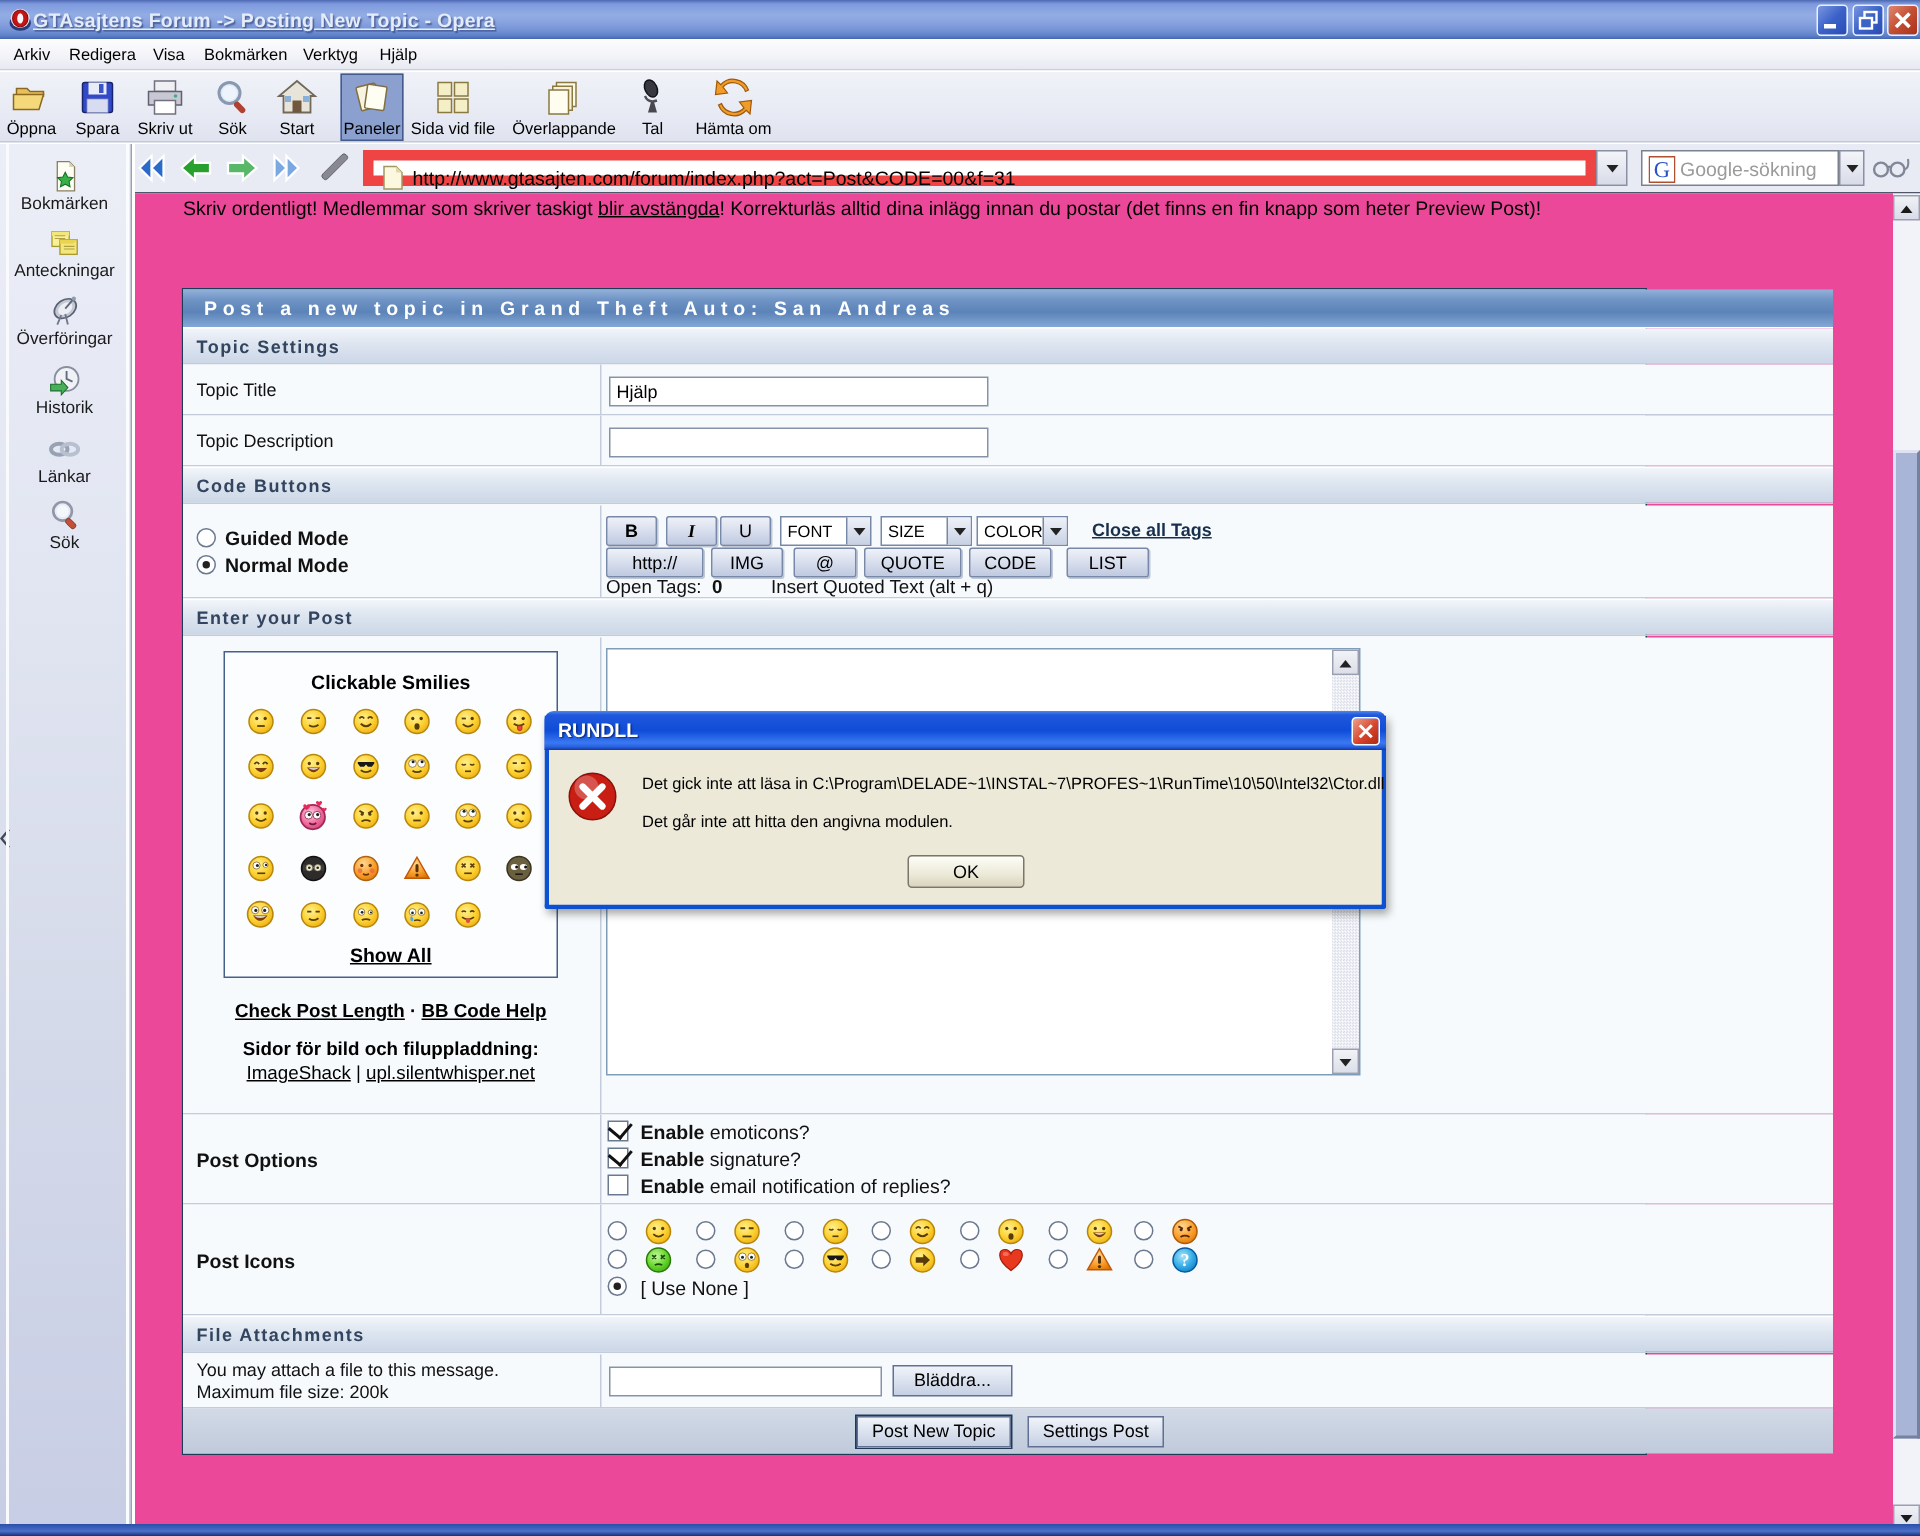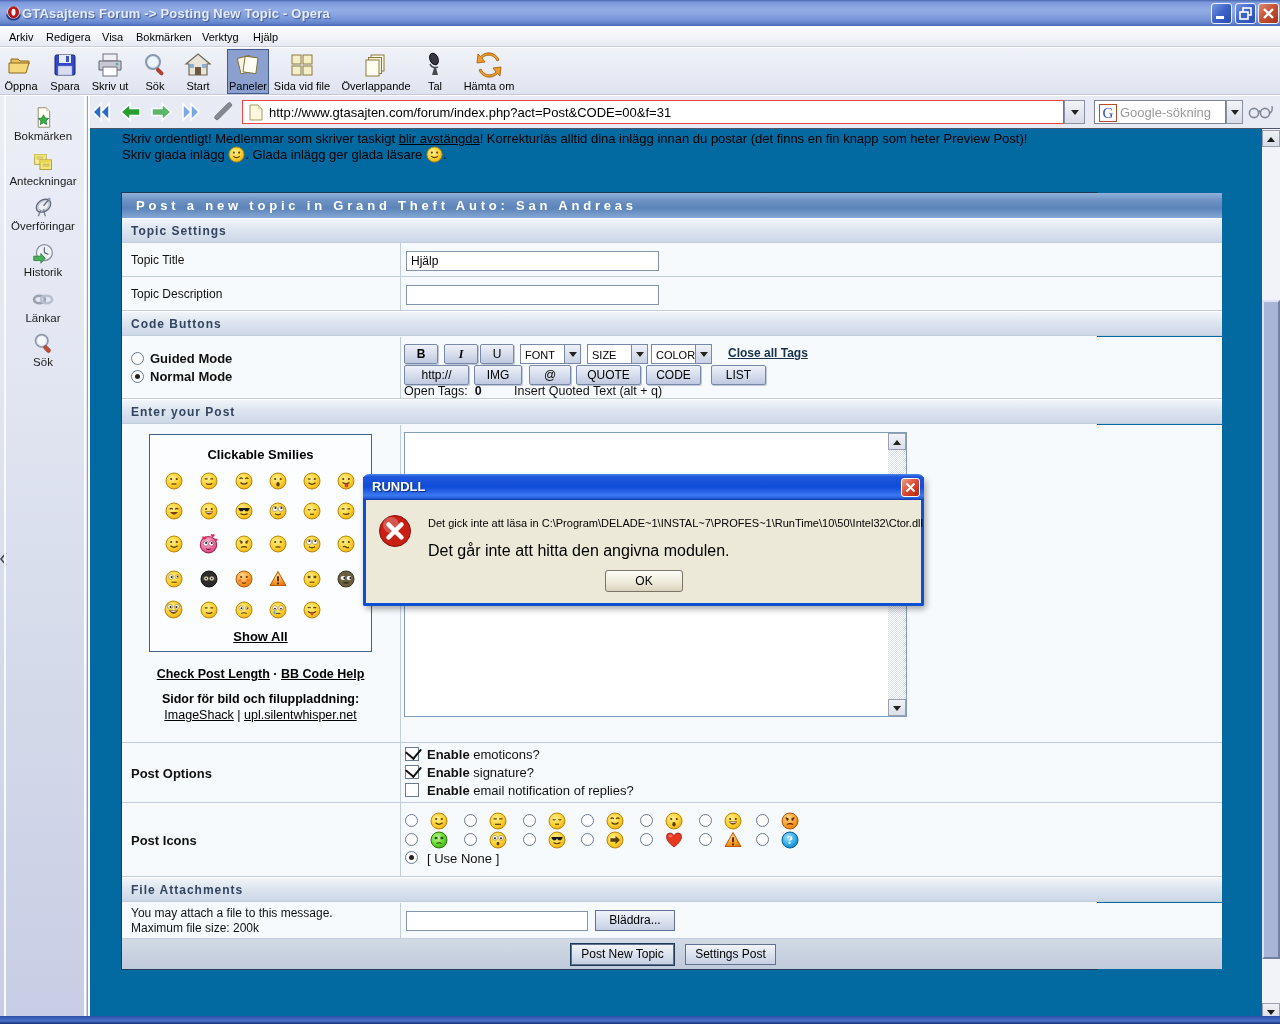--- a/index.html
+++ b/index.html
@@ -2,59 +2,59 @@
 <html><head><meta charset="utf-8">
 <style>
 *{margin:0;padding:0;box-sizing:border-box;}
 html,body{width:1280px;height:1024px;overflow:hidden;font-family:"Liberation Sans",sans-serif;}
 body{position:relative;background:#fff;}
 .abs{position:absolute;}
 
 
 #titlebar{left:0;top:0;width:1280px;height:26px;
 background:linear-gradient(180deg,#4d68b2 0%,#7e9ade 10%,#92ace4 38%,#8aa4e0 55%,#7493d6 78%,#5c7fc8 92%,#4466b0 100%);}
-#titlebar .ttext{position:absolute;left:22px;top:6px;color:#e4ecfa;font-size:13px;font-weight:bold;text-shadow:1px 1px 1px rgba(20,30,80,.5);letter-spacing:0.2px;white-space:nowrap;}
+#titlebar .ttext{position:absolute;left:22px;top:6px;color:#e4ecfa;font-size:13px;font-weight:bold;text-shadow:1px 1px 1px rgba(20,30,80,.5);letter-spacing:0.2px;white-space:nowrap;text-decoration:underline;}
 .winbtn{position:absolute;top:3px;width:21px;height:21px;border-radius:3px;border:1px solid #e8f0fc;}
 #btnmin{left:1211px;background:linear-gradient(135deg,#7a96e0 0%,#3c62c8 50%,#2a4cb4 100%);}
 #btnmax{left:1235px;background:linear-gradient(135deg,#7a96e0 0%,#3c62c8 50%,#2a4cb4 100%);}
 #btncls{left:1258px;background:linear-gradient(135deg,#e08873 0%,#c44f33 50%,#a83218 100%);}
 .winbtn svg{position:absolute;left:0;top:0;}
 
 
 #menubar{left:0;top:26px;width:1280px;height:21px;background:linear-gradient(180deg,#fdfdfe 0%,#f2f3f8 60%,#e7e9f2 100%);border-bottom:1px solid #c9cde0;}
 #menubar span{position:absolute;top:5px;font-size:11px;color:#000;}
 
 
 #toolbar{left:0;top:47px;width:1280px;height:48px;background:linear-gradient(180deg,#f0f2f8 0%,#e6e9f3 70%,#dfe3ef 100%);border-top:1px solid #fff;border-bottom:1px solid #c4c8d8;}
 .tbtn{position:absolute;top:3px;text-align:center;font-size:11px;color:#000;}
 .tbtn .ic{display:block;margin:0 auto;width:28px;height:28px;}
 .tbtn .lb{display:block;margin-top:1px;font-size:11px;}
 #panelsel{position:absolute;left:227px;top:1px;width:42px;height:45px;background:#8ba0ce;border:1px solid #44598c;}
 
 
 #navrow{left:90px;top:96px;width:1190px;height:33px;background:#e9ebf4;border-bottom:1px solid #50566a;}
 .navic{position:absolute;top:5px;}
-#addr{position:absolute;left:152px;top:4px;width:822px;height:24px;background:#fff;border:1px solid #ef4444;}
+#addr{position:absolute;left:152px;top:4px;width:822px;height:24px;background:#fff;border:7px solid #ef4444;}
 #addr .url{position:absolute;left:26px;top:4px;font-size:13px;color:#000;white-space:nowrap;}
 #addrdrop{position:absolute;left:974px;top:4px;width:21px;height:24px;}
 #gsearch{position:absolute;left:1004px;top:4px;width:132px;height:24px;background:#fff;border:1px solid #7b828e;}
 #gsearch .gtx{position:absolute;left:25px;top:4px;color:#9a9a9a;font-size:13px;}
 #gdrop{position:absolute;left:1136px;top:4px;width:17px;height:24px;}
 .dropbtn{background:linear-gradient(180deg,#f4f5f9,#d8dbe8);border:1px solid #8a90a2;}
 .dropbtn:after{content:"";position:absolute;left:50%;margin-left:-4px;top:9px;border:4px solid transparent;border-top:5px solid #222;}
 
 
 #sidebar{left:0;top:96px;width:88px;height:928px;background:linear-gradient(180deg,#eceef7 0%,#e2e6f2 30%,#d5daea 62%,#c7cde4 100%);border-right:1px solid #9aa0b6;}
 #sidebar:before{content:"";position:absolute;right:1px;top:0;bottom:0;width:2px;background:#fbfcfe;}
 #sidebar:after{content:"";position:absolute;left:4px;top:0;bottom:0;width:2px;background:#f8fafd;}
 .sitem{position:absolute;left:0;width:86px;text-align:center;font-size:11.5px;color:#1a1a1a;}
 .sitem .ic{display:block;margin:0 auto 1px auto;width:23px;height:23px;}
 
 
-#content{left:90px;top:129px;width:1172px;height:889px;background:#0369a1;overflow:hidden;}
+#content{left:90px;top:129px;width:1172px;height:889px;background:#ec4899;overflow:hidden;}
 #vscroll{left:1262px;top:129px;width:18px;height:889px;background:#f2f3f8;}
 .scrbtn{position:absolute;left:0;width:18px;height:17px;background:linear-gradient(180deg,#f0f1f6,#d9dce8);border:1px solid #9aa0b2;}
 .scrbtn:after{content:"";position:absolute;left:4px;border:4px solid transparent;}
 .scrbtn.up:after{top:2px;border-bottom:5px solid #1a1a1a;}
 .scrbtn.dn:after{top:6px;border-top:5px solid #1a1a1a;}
 #vthumb{position:absolute;left:0;top:171px;width:18px;height:659px;background:#a9b5d7;border-left:2px solid #dde3f2;border-top:2px solid #dde3f2;border-right:2px solid #76819f;border-bottom:2px solid #76819f;}
 #botline{left:0;top:1016px;width:1280px;height:8px;background:linear-gradient(180deg,#2a4fa8,#4a70c8 60%,#16307c);}
 
 
 .intro{position:absolute;font-size:13px;color:#000;white-space:nowrap;}
@@ -531,25 +531,20 @@
   <svg style="position:absolute;left:1158px;top:8px" width="26" height="16" viewBox="0 0 26 16">
       <circle cx="6" cy="9" r="4.6" fill="none" stroke="#808898" stroke-width="1.6"></circle>
       <circle cx="17" cy="9" r="4.6" fill="none" stroke="#808898" stroke-width="1.6"></circle>
       <path d="M10.6 8 Q11.5 6 12.4 8" fill="none" stroke="#808898" stroke-width="1.4"></path>
       <path d="M21.6 9 Q25 8 24 2" fill="none" stroke="#808898" stroke-width="1.4"></path>
     </svg>
 </div>
 
 <div class="abs" id="content">
   <div class="intro" style="left:32px;top:2px">Skriv ordentligt! Medlemmar som skriver taskigt <u>blir avstängda</u>! Korrekturläs alltid dina inlägg innan du postar (det finns en fin knapp som heter Preview Post)!</div>
-  <div class="intro" style="left:32px;top:17px">Skriv glada inlägg <svg class="sm17" viewBox="0 0 18 18">
-        <use href="#sm_smile"></use>
-      </svg>. Glada inlägg ger glada läsare <svg class="sm17" viewBox="0 0 18 18">
-        <use href="#sm_smile"></use>
-      </svg>.</div>
 
   <div id="ftable">
     <div class="mainhead" style="top:0">Post a new topic in Grand Theft Auto: San Andreas</div>
     <div class="subhead" style="top:25px">Topic Settings</div>
     <div class="frow" style="top:50px;height:34px">
         <div class="fcol"></div>
       <div class="flabel" style="top:10px">Topic Title</div>
       <div class="tinput" style="left:284px;top:8px;width:253px;height:20px">Hjälp</div>
     </div>
     <div class="frow" style="top:84px;height:34px">
@@ -790,21 +785,21 @@
 </div>
 
 <div class="abs" id="dlg">
   <div id="dlgtitle">
       <span class="dt">RUNDLL</span>
       <div id="dlgx"><svg width="17" height="17">
           <path d="M4.5 4.5 L12.5 12.5 M12.5 4.5 L4.5 12.5" stroke="#fff" stroke-width="2"></path>
         </svg></div>
     </div>
   <div style="position:absolute;left:62px;top:40px;font-size:11px;color:#000;white-space:nowrap">Det gick inte att läsa in C:\Program\DELADE~1\INSTAL~7\PROFES~1\RunTime\10\50\Intel32\Ctor.dll</div>
-  <div style="position:absolute;left:62px;top:65px;font-size:16px;color:#000">Det går inte att hitta den angivna modulen.</div>
+  <div style="position:absolute;left:62px;top:65px;font-size:11px;color:#000">Det går inte att hitta den angivna modulen.</div>
   <div style="position:absolute;left:239px;top:93px;width:78px;height:22px;background:linear-gradient(180deg,#fdfdf8,#ece9d8 60%,#d8d4bc);border:1px solid #7a766a;border-radius:3px;text-align:center;font-size:12px;line-height:20px">OK</div>
   <svg style="position:absolute;left:12px;top:37px" width="34" height="34" viewBox="0 0 34 34">
     <circle cx="17" cy="17" r="15.5" fill="#c81e14" stroke="#8c1008" stroke-width="1"></circle>
     <circle cx="13" cy="11" r="8" fill="rgba(255,255,255,0.25)"></circle>
     <path d="M10.5 10.5 L23.5 23.5 M23.5 10.5 L10.5 23.5" stroke="#fff" stroke-width="4.5" stroke-linecap="round"></path>
   </svg>
 </div>
 
 <div class="abs" id="botline"></div>
 

